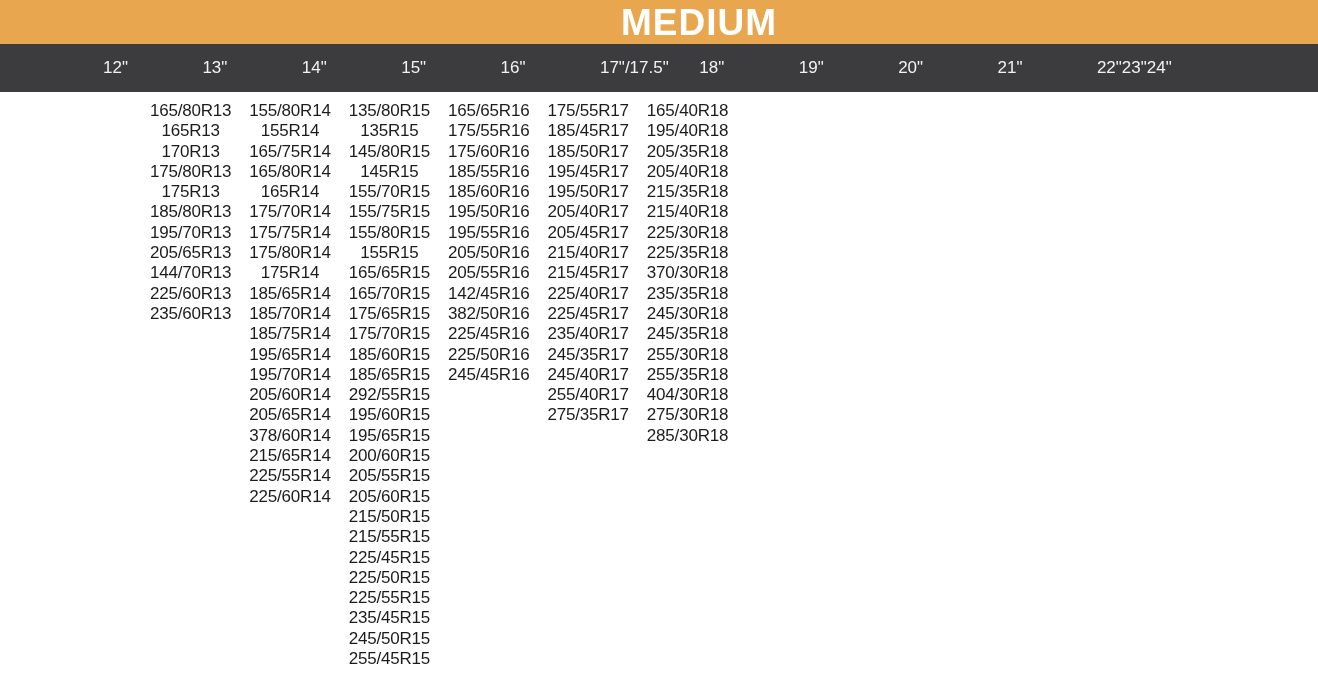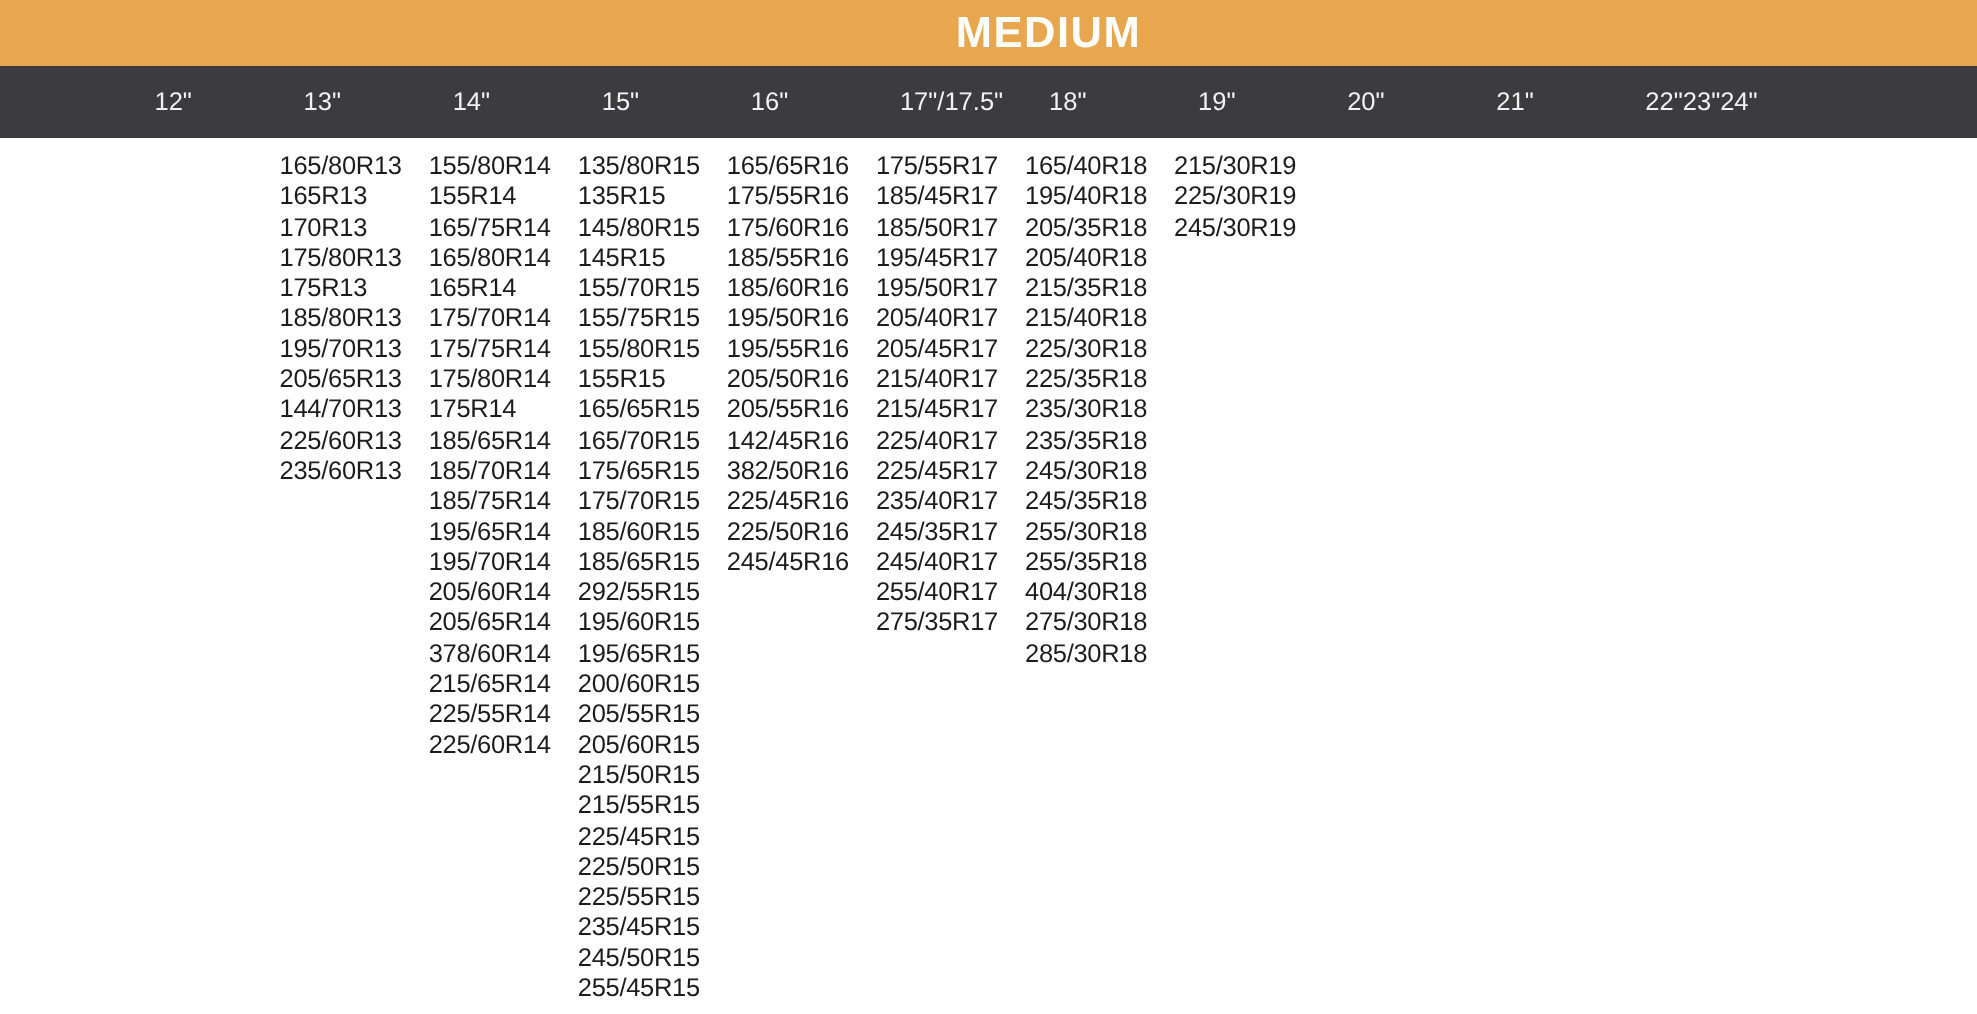--- a/index.html
+++ b/index.html
@@ -19,21 +19,21 @@
   .title-band {
     height: 44px;
     background: var(--banner, #E8A74E);
     display: flex;
     align-items: center;
     justify-content: center;
   }
   .title-band h1 {
     margin: 0;
     color: #ffffff;
-    font-size: 29px;
+    font-size: 37px;
     font-weight: 800;
     letter-spacing: 1px;
     transform: translateX(40px);
     line-height: 1;
   }
   .header-row {
     height: 48px;
     background: var(--header-bg, #3C3C3E);
     display: flex;
     align-items: center;
@@ -44,23 +44,24 @@
     flex: 0 0 99.4px;
     color: var(--header-text, #F2F2F2);
     font-size: 17px;
     white-space: nowrap;
     padding-left: 3px;
     box-sizing: border-box;
   }
   .columns-row {
     display: flex;
     align-items: flex-start;
-    padding-left: 84px;
+    padding-left: 40px;
     padding-top: 9px;
     box-sizing: border-box;
+    text-align: center;
   }
   .col {
     flex: 0 0 99.4px;
     padding-left: 3px;
     box-sizing: border-box;
   }
   .size {
     color: var(--body-text, #1C1C1C);
     font-size: 17px;
     line-height: 20.3px;
@@ -191,32 +192,27 @@
       </div>
       <div class="col">
         <div class="size">165/40R18</div>
         <div class="size">195/40R18</div>
         <div class="size">205/35R18</div>
         <div class="size">205/40R18</div>
         <div class="size">215/35R18</div>
         <div class="size">215/40R18</div>
         <div class="size">225/30R18</div>
         <div class="size">225/35R18</div>
-        <div class="size">235/30R18</div>
+        <div class="size">370/30R18</div>
         <div class="size">235/35R18</div>
         <div class="size">245/30R18</div>
         <div class="size">245/35R18</div>
         <div class="size">255/30R18</div>
         <div class="size">255/35R18</div>
         <div class="size">404/30R18</div>
         <div class="size">275/30R18</div>
         <div class="size">285/30R18</div>
       </div>
-      <div class="col">
-        <div class="size">215/30R19</div>
-        <div class="size">225/30R19</div>
-        <div class="size">245/30R19</div>
-      </div>
       <div class="col"></div>
       <div class="col"></div>
       <div class="col"></div>
     </div>
 </div>
 
 </body></html>

